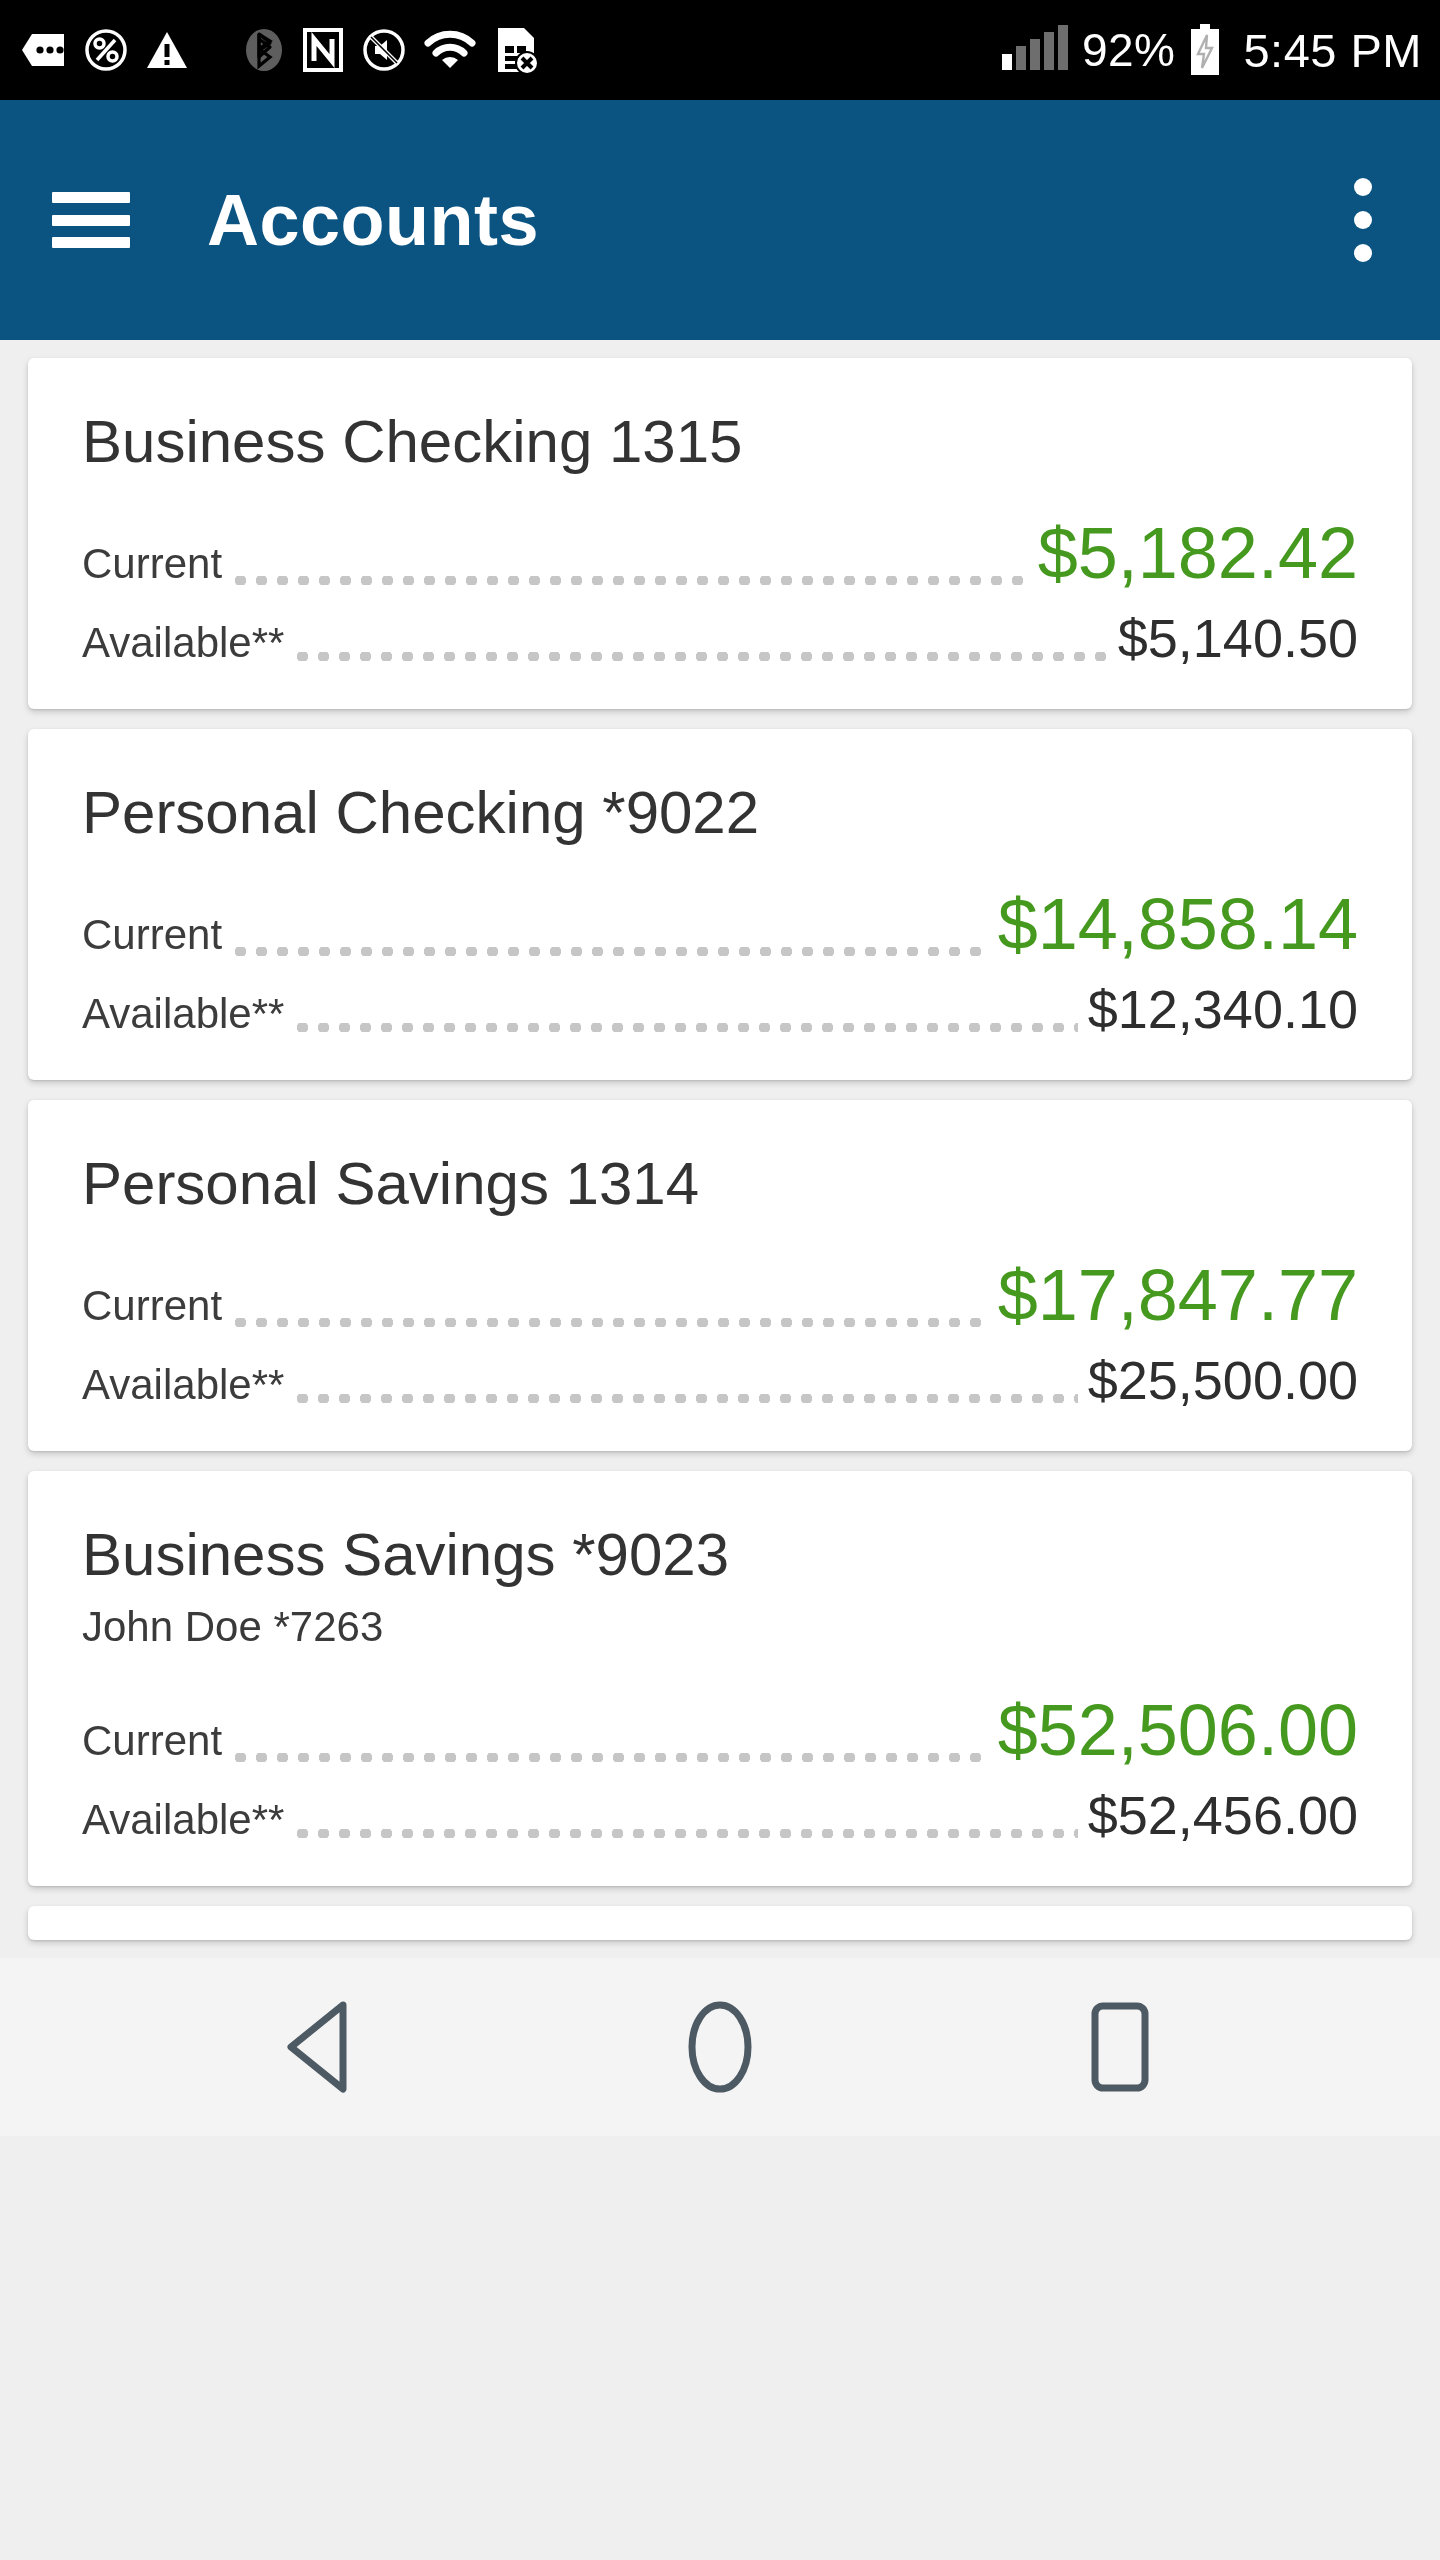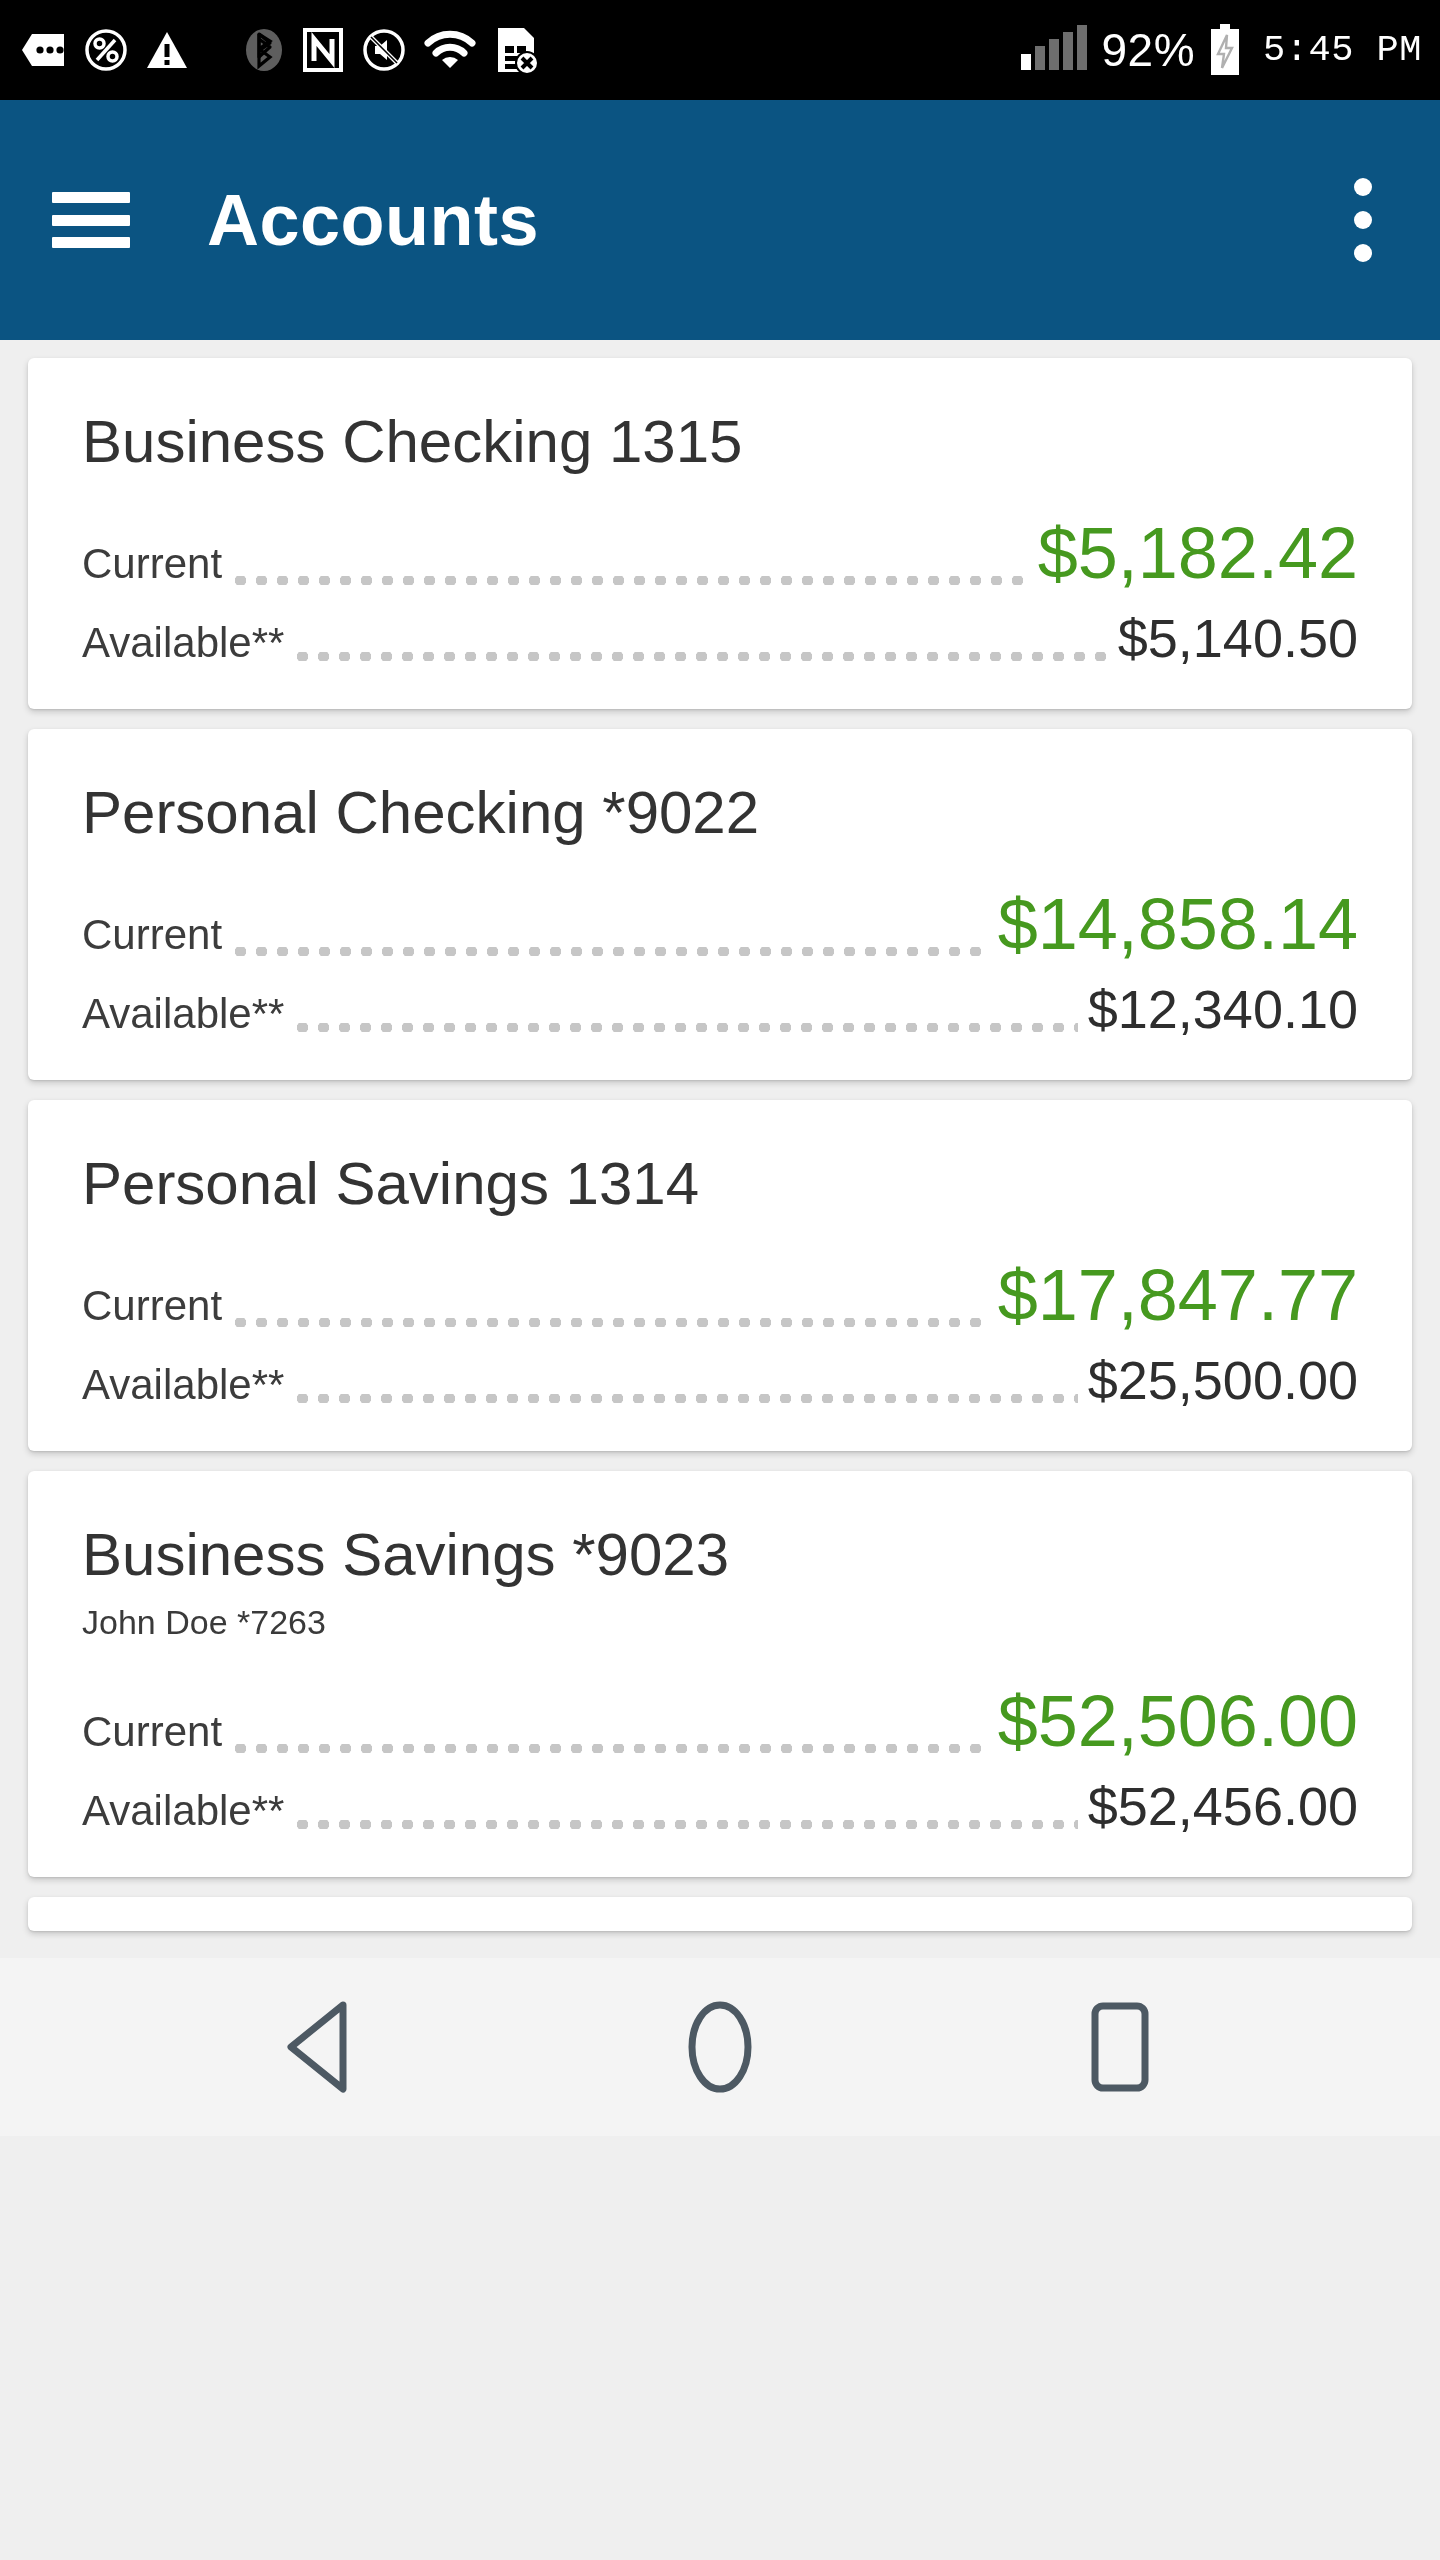--- a/index.html
+++ b/index.html
@@ -18,22 +18,22 @@
     color:#fff;
   }
   .sb-left { display:flex; align-items:center; gap:18px; }
   .sb-right { margin-left:auto; display:flex; align-items:center; gap:14px; }
   .sb-icon { display:flex; align-items:center; justify-content:center; }
   .sb-pct {
     font-size:46px; letter-spacing:0.5px; color:#fff; font-weight:400;
     line-height:1;
   }
   .sb-time {
-    font-size:37px; color:#fff; font-weight:400; line-height:1;
-    margin-left:8px; letter-spacing:0.5px;font-family:Liberation Mono, monospace;
+    font-size:47px; color:#fff; font-weight:400; line-height:1;
+    margin-left:8px; letter-spacing:0.5px;
   }
   .sigbars { display:flex; align-items:flex-end; gap:4px; height:40px; }
   .sigbars i { width:10px; display:block; background:#6E6E6E; }
   .sigbars i.on { background:#fff; }
   .sb-b1 { height:16px; } .sb-b2 { height:24px; } .sb-b3 { height:31px; }
   .sb-b4 { height:38px; } .sb-b5 { height:45px; }
 
   
   .appbar {
     height:240px; flex:0 0 240px; background:#0B5482;
@@ -59,21 +59,21 @@
   .card {
     background:#FFFFFF; margin:0 28px 20px 28px; border-radius:6px;
     box-shadow:0 3px 6px rgba(0,0,0,0.17), 0 1px 2px rgba(0,0,0,0.10);
     padding:52px 54px 44px 54px;
   }
   .card-title {
     font-size:60px; color:#333333; font-weight:400;
     line-height:1.05; letter-spacing:0px; white-space:nowrap;
   }
   .card-subtitle {
-    font-size:34px; color:#3A3A3A; font-weight:400;
+    font-size:42px; color:#3A3A3A; font-weight:400;
     margin-top:18px; line-height:1.1; white-space:nowrap;
   }
   .bal-block { margin-top:44px; }
   .bal-row { display:flex; align-items:baseline; width:100%; }
   .bal-row + .bal-row { margin-top:22px; }
   .bal-label {
     font-size:42px; color:#3C3C3C; font-weight:400; white-space:nowrap;
     flex:0 0 auto; line-height:1;
   }
   .leader {

